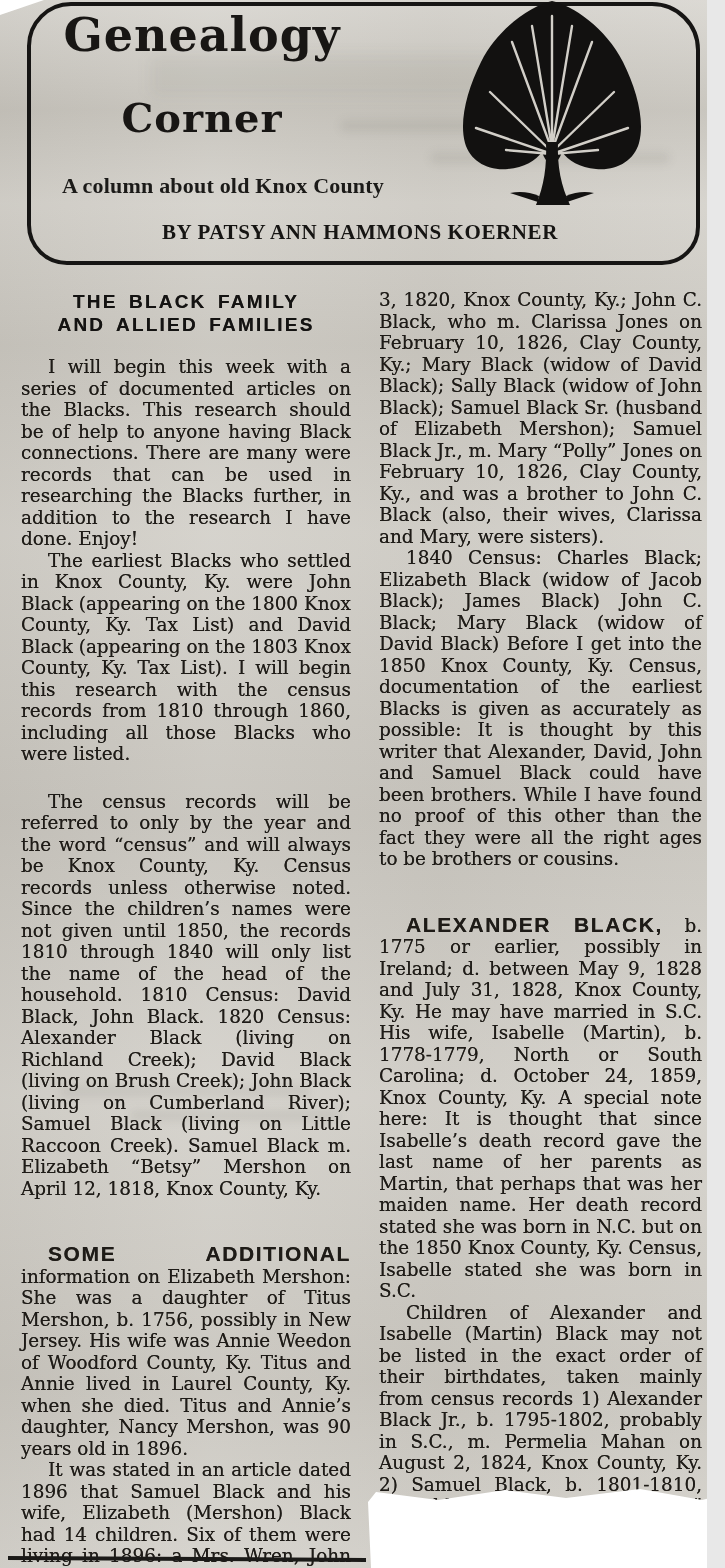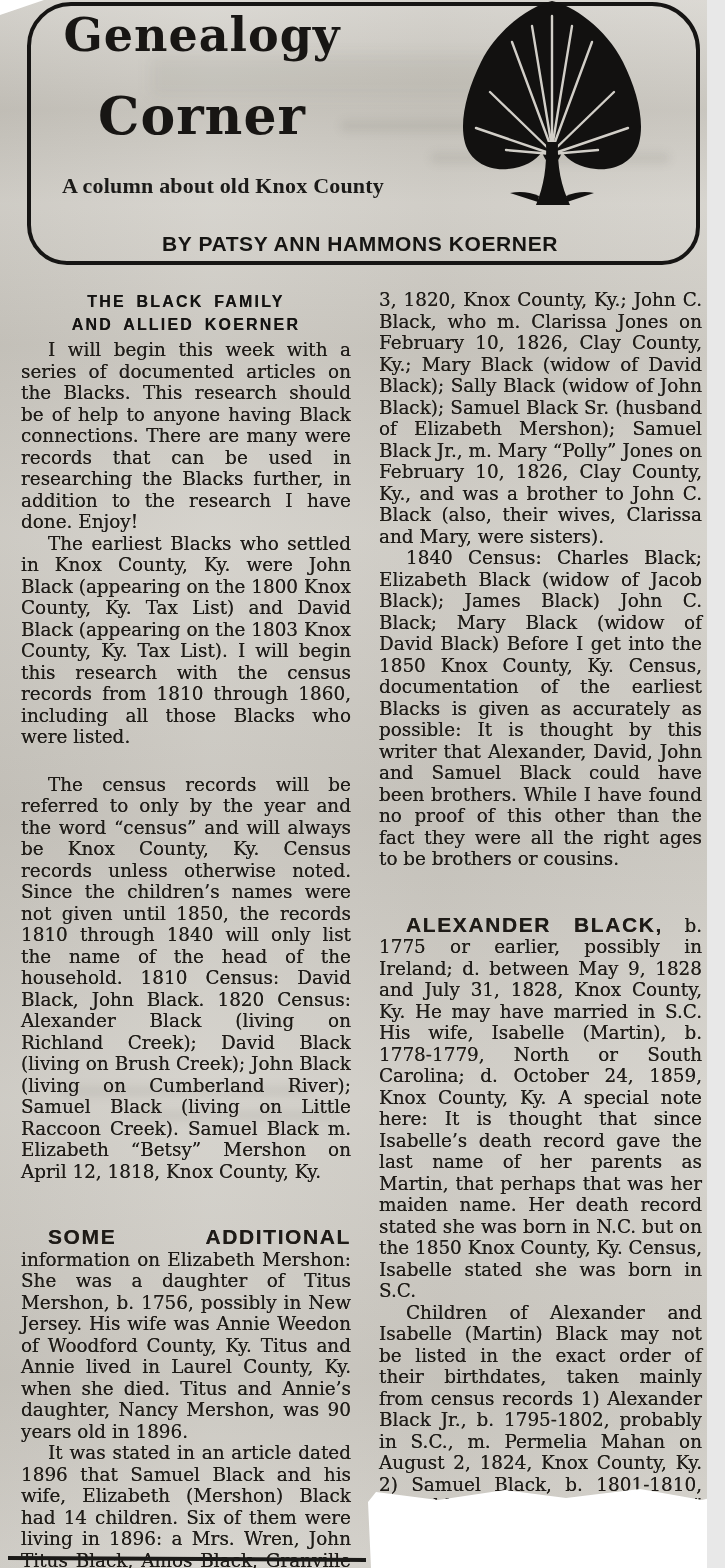--- a/index.html
+++ b/index.html
@@ -23,49 +23,49 @@
   
   .header-box{
     position:absolute;left:27px;top:2px;width:673px;height:263px;
     border:4px solid #161514;border-radius:44px 48px 38px 40px;box-sizing:border-box;
   }
   .masthead{
     position:absolute;left:42px;top:12px;width:320px;text-align:center;
     font-weight:bold;color:#181614;line-height:1;
   }
   .masthead .line1{font-size:46px;letter-spacing:1px;}
-  .masthead .line2{font-size:52px;margin-top:32px;letter-spacing:1px;}
+  .masthead .line2{font-size:40px;margin-top:40px;letter-spacing:1px;}
   .subtitle{
     position:absolute;left:62px;top:173px;
     font-family:Liberation Serif, serif;font-weight:bold;
     font-size:22px;color:#1b1a18;letter-spacing:.2px;
   }
   .byline{
-    position:absolute;left:30px;top:232px;width:660px;text-align:center;
-    font-family:Liberation Sans, sans-serif;font-weight:bold;
+    position:absolute;left:30px;top:220px;width:660px;text-align:center;
+    font-family:Liberation Serif, serif;font-weight:bold;
     font-size:21px;color:#161513;letter-spacing:.6px;
   }
   .tree{position:absolute;left:444px;top:0px;}
 
   
   .col{
     position:absolute;top:290px;color:#1e1b17;
     font-size:18.4px;line-height:21.5px;
     text-shadow:0 0 .4px rgba(30,27,23,.8);
   }
   .col-left{left:21px;width:330px;}
   .col-right{left:379px;width:323px;top:289px;}
   .para{margin:0;text-align:justify;}
   .para.indent{text-indent:27px;}
   .gap-small{margin-top:26px;}
   .gap-large{margin-top:44px;}
   .col-heading{
     text-align:center;font-family:"Liberation Sans","DejaVu Sans",sans-serif;
-    font-weight:bold;font-size:16px;line-height:23px;letter-spacing:2.2px;
-    word-spacing:4px;color:#141312;margin-bottom:3px;
+    font-weight:bold;font-size:19px;line-height:23px;letter-spacing:2.2px;
+    word-spacing:4px;color:#141312;margin-bottom:20px;
   }
   .lead{
     font-family:"Liberation Sans","DejaVu Sans",sans-serif;font-weight:bold;
     font-size:21px;letter-spacing:1.6px;
   }
 
   
   .bottom-rule{position:absolute;left:8px;top:1557px;width:358px;height:4px;
     background:#1b1a18;transform:rotate(.3deg);}
   .tear-bottom{
@@ -115,21 +115,21 @@
     <path fill="#121110" d="M95,196 C 86,192 76,191 66,193 L 94,202 Z"></path>
     <path fill="#121110" d="M122,196 C 131,192 141,191 150,193 L 123,202 Z"></path>
   </svg>
 
   <div class="subtitle">A column about old Knox County</div>
   <div class="byline">BY PATSY ANN HAMMONS KOERNER</div>
 
   <div class="col col-left" id="col-left">
       <div class="col-heading">
         <div>THE BLACK FAMILY</div>
-        <div>AND ALLIED KOERNER</div>
+        <div>AND ALLIED FAMILIES</div>
       </div>
       <p class="para indent">I will begin this week with a series of documented articles on the Blacks. This research should be of help to anyone having Black connections. There are many were records that can be used in researching the Blacks further, in addition to the research I have done. Enjoy!</p>
       <p class="para indent">The earliest Blacks who settled in Knox County, Ky. were John Black (appearing on the 1800 Knox County, Ky. Tax List) and David Black (appearing on the 1803 Knox County, Ky. Tax List). I will begin this research with the census records from 1810 through 1860, including all those Blacks who were listed.</p>
       <p class="para indent gap-small">The census records will be referred to only by the year and the word “census” and will always be Knox County, Ky. Census records unless otherwise noted. Since the children’s names were not given until 1850, the records 1810 through 1840 will only list the name of the head of the household. 1810 Census: David Black, John Black. 1820 Census: Alexander Black (living on Richland Creek); David Black (living on Brush Creek); John Black (living on Cumberland River); Samuel Black (living on Little Raccoon Creek). Samuel Black m. Elizabeth “Betsy” Mershon on April 12, 1818, Knox County, Ky.</p>
       <p class="para indent gap-large"><span class="lead">SOME ADDITIONAL</span> information on Elizabeth Mershon: She was a daughter of Titus Mershon, b. 1756, possibly in New Jersey. His wife was Annie Weedon of Woodford County, Ky. Titus and Annie lived in Laurel County, Ky. when she died. Titus and Annie’s daughter, Nancy Mershon, was 90 years old in 1896.</p>
       <p class="para indent">It was stated in an article dated 1896 that Samuel Black and his wife, Elizabeth (Mershon) Black had 14 children. Six of them were living in 1896: a Mrs. Wren, John Titus Black, Amos Black, Granville Black, Weedon Black, and Samuel Black; all living in Laurel County, Ky. at that time.</p>
     </div>
   <div class="col col-right" id="col-right">
       <p class="para">3, 1820, Knox County, Ky.; John C. Black, who m. Clarissa Jones on February 10, 1826, Clay County, Ky.; Mary Black (widow of David Black); Sally Black (widow of John Black); Samuel Black Sr. (husband of Elizabeth Mershon); Samuel Black Jr., m. Mary “Polly” Jones on February 10, 1826, Clay County, Ky., and was a brother to John C. Black (also, their wives, Clarissa and Mary, were sisters).</p>
       <p class="para indent">1840 Census: Charles Black; Elizabeth Black (widow of Jacob Black); James Black) John C. Black; Mary Black (widow of David Black) Before I get into the 1850 Knox County, Ky. Census, documentation of the earliest Blacks is given as accurately as possible: It is thought by this writer that Alexander, David, John and Samuel Black could have been brothers. While I have found no proof of this other than the fact they were all the right ages to be brothers or cousins.</p>

